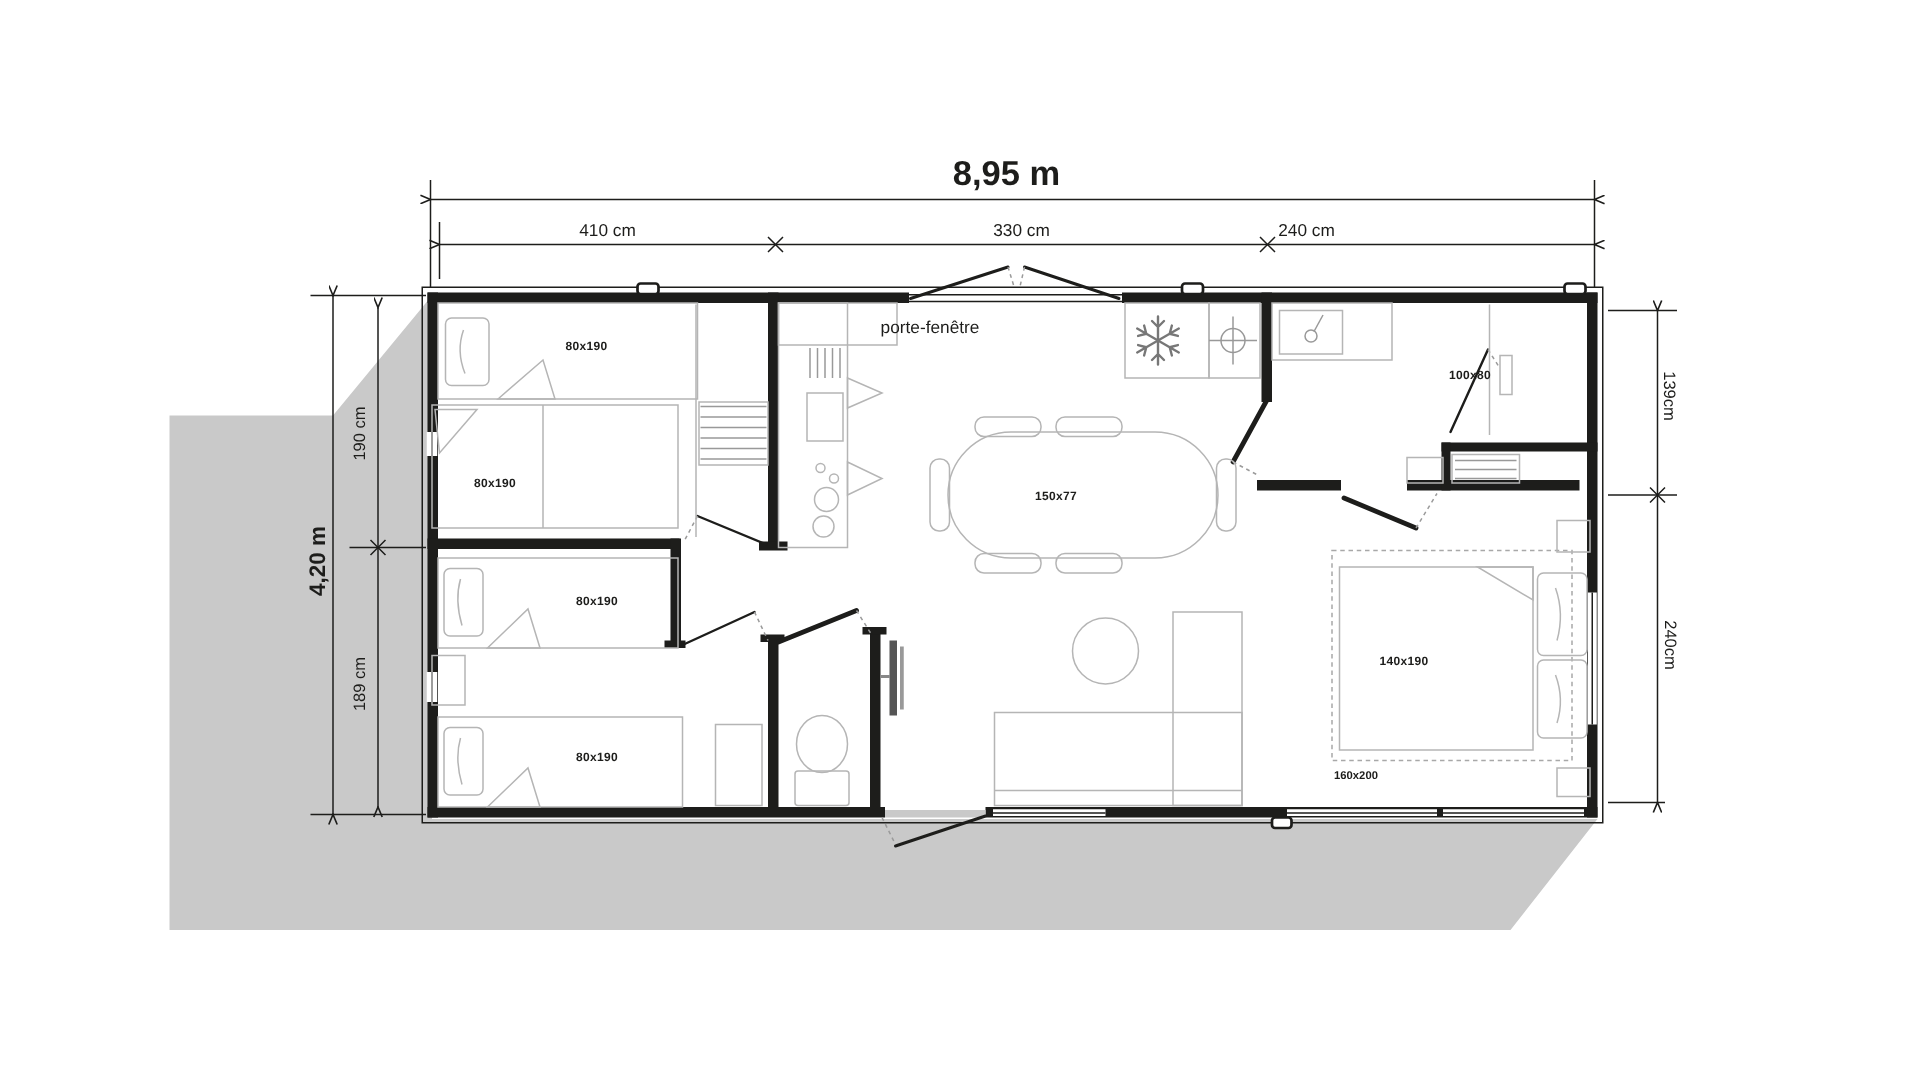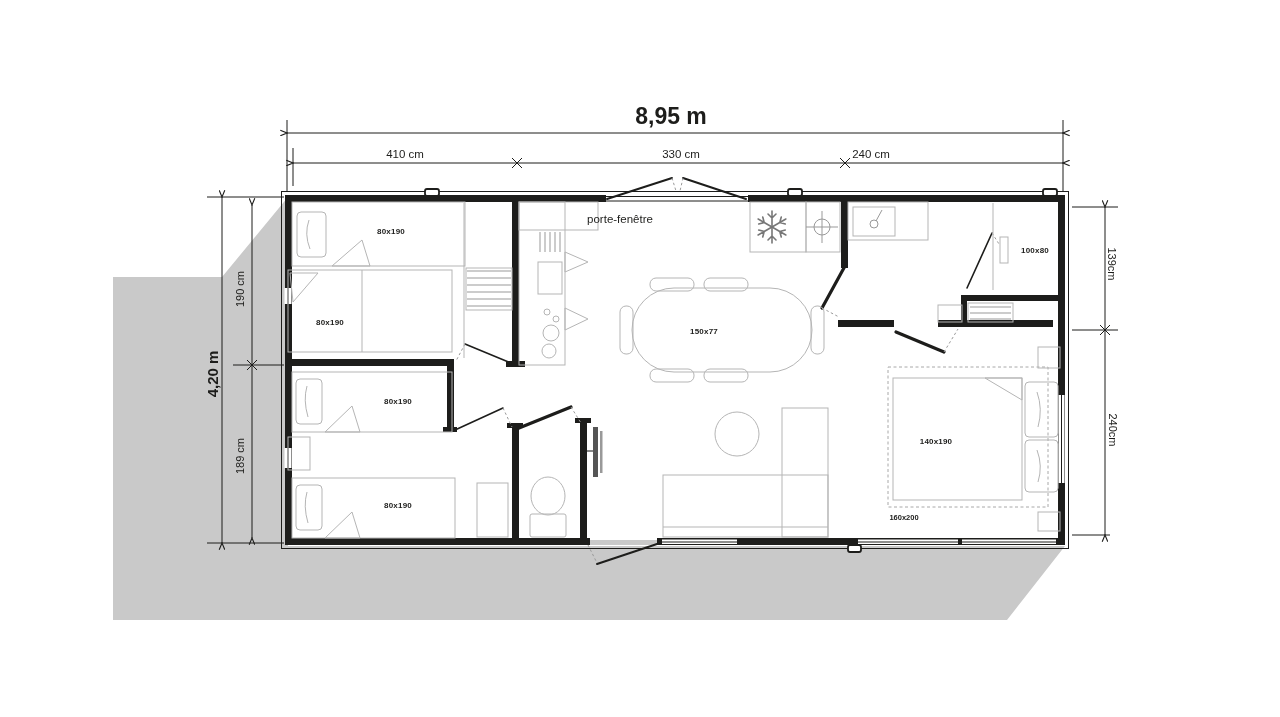--- a/index.html
+++ b/index.html
@@ -297,17 +297,17 @@
 <div class="lbl dim-l rot-ccw" style="left:212px;top:374px;">4,20 m</div>
 <div class="lbl dim-s rot-ccw" style="left:240px;top:289px;">190 cm</div>
 <div class="lbl dim-s rot-ccw" style="left:240px;top:456px;">189 cm</div>
 <div class="lbl dim-s rot-cw" style="left:1112px;top:264px;">139cm</div>
 <div class="lbl dim-s rot-cw" style="left:1113px;top:430px;">240cm</div>
 <div class="lbl fur" style="left:391px;top:231px;">80x190</div>
 <div class="lbl fur" style="left:330px;top:322px;">80x190</div>
 <div class="lbl fur" style="left:398px;top:401px;">80x190</div>
 <div class="lbl fur" style="left:398px;top:505px;">80x190</div>
 <div class="lbl fur" style="left:704px;top:331px;">150x77</div>
-<div class="lbl fur" style="left:1035px;top:250px;">100x80</div>
+<div class="lbl fur" style="left:980px;top:250px;">100x80</div>
 <div class="lbl fur" style="left:936px;top:441px;">140x190</div>
 <div class="lbl fur-s" style="left:904px;top:517px;">160x200</div>
 
 </div>
 
 </body></html>

